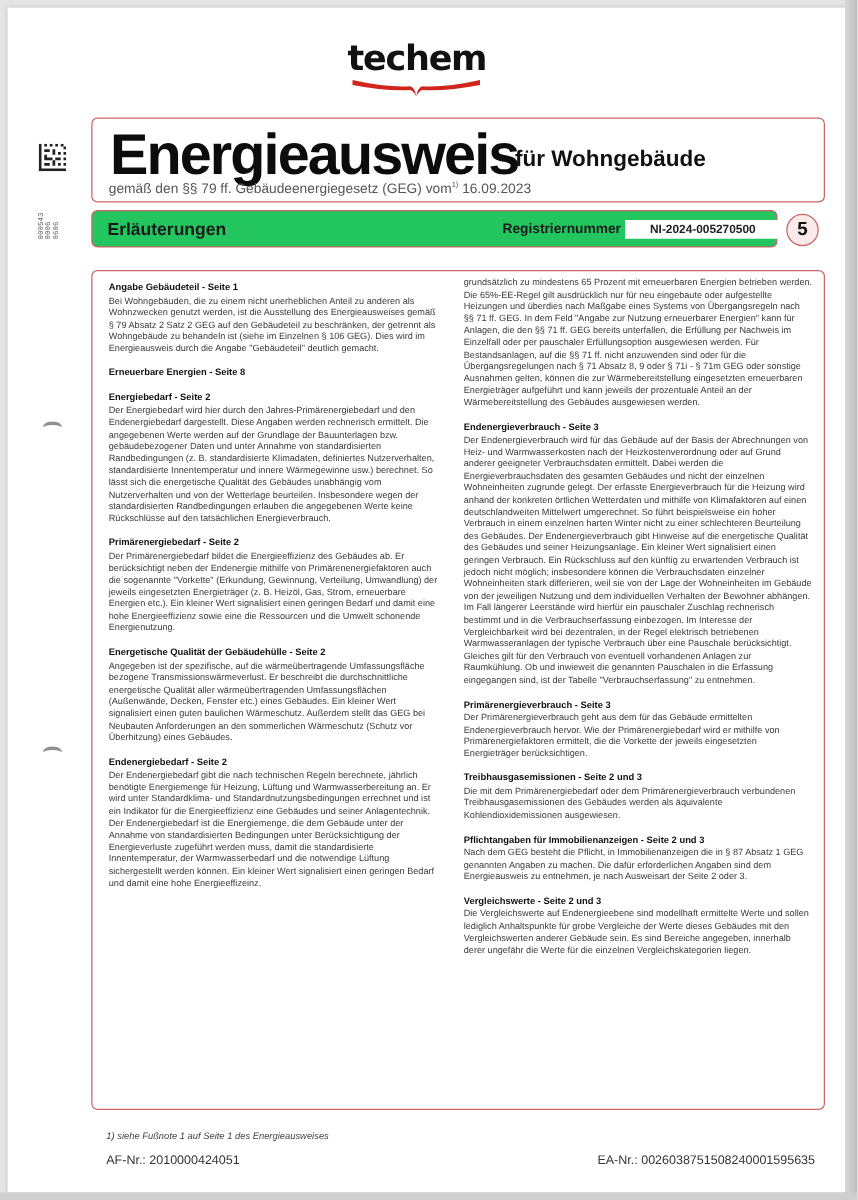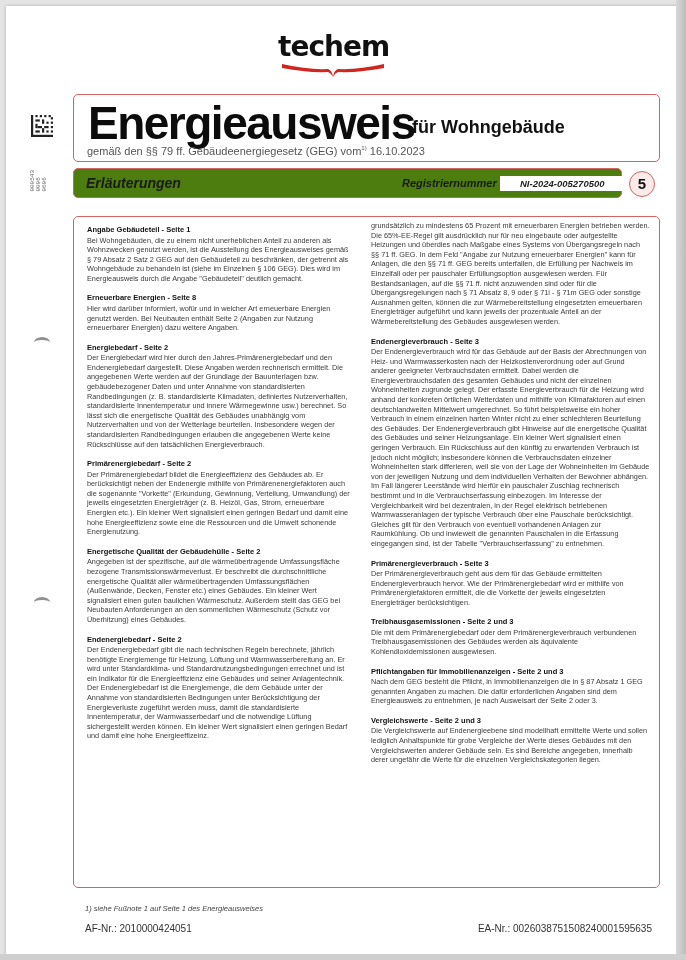--- a/index.html
+++ b/index.html
@@ -15,21 +15,21 @@
   .datamatrix { position:absolute; left:31px; top:115px; width:22px; height:22px; }
   .vertical-codes { position:absolute; left:30px; top:170px; width:24px; font-size:6px; color:#666; line-height:6px; writing-mode:vertical-rl; transform:rotate(180deg); font-family:"Liberation Mono", monospace; }
   .vertical-codes span { display:block; }
 
   .title-box { position:absolute; left:73px; top:94px; width:587px; height:68px; border:1.5px solid #c66; border-radius:5px; box-sizing:border-box; }
   .title-main { position:absolute; left:14px; top:2px; font-family:Liberation Sans, sans-serif; font-weight:bold; font-size:46px; letter-spacing:-1.5px; color:#0c0c0c; line-height:52px; }
   .title-sub { position:absolute; left:338px; top:22px; font-weight:bold; font-size:18px; color:#111; }
   .title-law { position:absolute; left:13px; top:50px; font-size:11px; color:#555; white-space:nowrap; }
   .title-law sup { font-size:6px; }
 
-  .subbar { position:absolute; left:73px; top:168px; width:549px; height:30px; border:1.5px solid #c66; border-radius:5px; background:#4d7c0f; box-sizing:border-box;font-style:italic; }
+  .subbar { position:absolute; left:73px; top:168px; width:549px; height:30px; border:1.5px solid #c66; border-radius:5px; background:#22c55e; box-sizing:border-box; }
   .subbar-label { position:absolute; left:12px; top:6px; font-weight:bold; font-size:14px; color:#1a1a1a; }
   .reg-label { position:absolute; left:328px; top:8px; font-weight:bold; font-size:11px; color:#1a1a1a; }
   .reg-value { position:absolute; left:426px; top:7px; width:128px; height:15px; background:#fff; font-weight:bold; font-size:9.5px; color:#222; line-height:15px; padding-left:20px; box-sizing:border-box; }
   .page-badge { position:absolute; left:629px; top:171px; width:26px; height:26px; border:1.5px solid #c66; border-radius:50%; background:#fbeaea; box-sizing:border-box; text-align:center; font-weight:bold; font-size:15px; line-height:23px; color:#111; }
 
   .content-box { position:absolute; left:73px; top:216px; width:587px; height:672px; border:1.5px solid #c66; border-radius:5px; box-sizing:border-box; }
   .col { position:absolute; top:8px; width:265px; }
   .col-left { left:13px; }
   .col-right { left:297px; top:4px; width:279px; }
   .section { margin-bottom:10px; }
@@ -83,21 +83,21 @@
   <span>000543</span>
   <span>0006</span>
   <span>0606</span>
 </div>
 
 <div class="title-box">
   <div class="title-main">Energieausweis</div>
   <div class="title-sub">für Wohngebäude</div>
   <div class="title-law">
     <span>gemäß den §§ 79 ff. Gebäudeenergiegesetz (GEG) vom</span><sup>1)</sup>
-    <span>16.10.2023</span>
+    <span>16.09.2023</span>
   </div>
 </div>
 
 <div class="subbar">
   <div class="subbar-label">Erläuterungen</div>
   <div class="reg-label">Registriernummer</div>
   <div class="reg-value">NI-2024-005270500</div>
 </div>
 <div class="page-badge">5</div>
 
@@ -105,21 +105,20 @@
 <div class="punch" style="top:597px;"></div>
 
 <div class="content-box">
   <div class="col col-left">
     <div class="section">
       <h3>Angabe Gebäudeteil - Seite 1</h3>
       <p>Bei Wohngebäuden, die zu einem nicht unerheblichen Anteil zu anderen als Wohnzwecken genutzt werden, ist die Ausstellung des Energieausweises gemäß § 79 Absatz 2 Satz 2 GEG auf den Gebäudeteil zu beschränken, der getrennt als Wohngebäude zu behandeln ist (siehe im Einzelnen § 106 GEG). Dies wird im Energieausweis durch die Angabe "Gebäudeteil" deutlich gemacht.</p>
     </div>
     <div class="section">
       <h3>Erneuerbare Energien - Seite 8</h3>
-      <p>Hier wird darüber informiert, wofür und in welcher Art erneuerbare Energien genutzt werden. Bei Neubauten enthält Seite 2 (Angaben zur Nutzung erneuerbarer Energien) dazu weitere Angaben.</p>
     </div>
     <div class="section">
       <h3>Energiebedarf - Seite 2</h3>
       <p>Der Energiebedarf wird hier durch den Jahres-Primärenergiebedarf und den Endenergiebedarf dargestellt. Diese Angaben werden rechnerisch ermittelt. Die angegebenen Werte werden auf der Grundlage der Bauunterlagen bzw. gebäudebezogener Daten und unter Annahme von standardisierten Randbedingungen (z. B. standardisierte Klimadaten, definiertes Nutzerverhalten, standardisierte Innentemperatur und innere Wärmegewinne usw.) berechnet. So lässt sich die energetische Qualität des Gebäudes unabhängig vom Nutzerverhalten und von der Wetterlage beurteilen. Insbesondere wegen der standardisierten Randbedingungen erlauben die angegebenen Werte keine Rückschlüsse auf den tatsächlichen Energieverbrauch.</p>
     </div>
     <div class="section">
       <h3>Primärenergiebedarf - Seite 2</h3>
       <p>Der Primärenergiebedarf bildet die Energieeffizienz des Gebäudes ab. Er berücksichtigt neben der Endenergie mithilfe von Primärenenergiefaktoren auch die sogenannte "Vorkette" (Erkundung, Gewinnung, Verteilung, Umwandlung) der jeweils eingesetzten Energieträger (z. B. Heizöl, Gas, Strom, erneuerbare Energien etc.). Ein kleiner Wert signalisiert einen geringen Bedarf und damit eine hohe Energieeffizienz sowie eine die Ressourcen und die Umwelt schonende Energienutzung.</p>
     </div>
     <div class="section">

